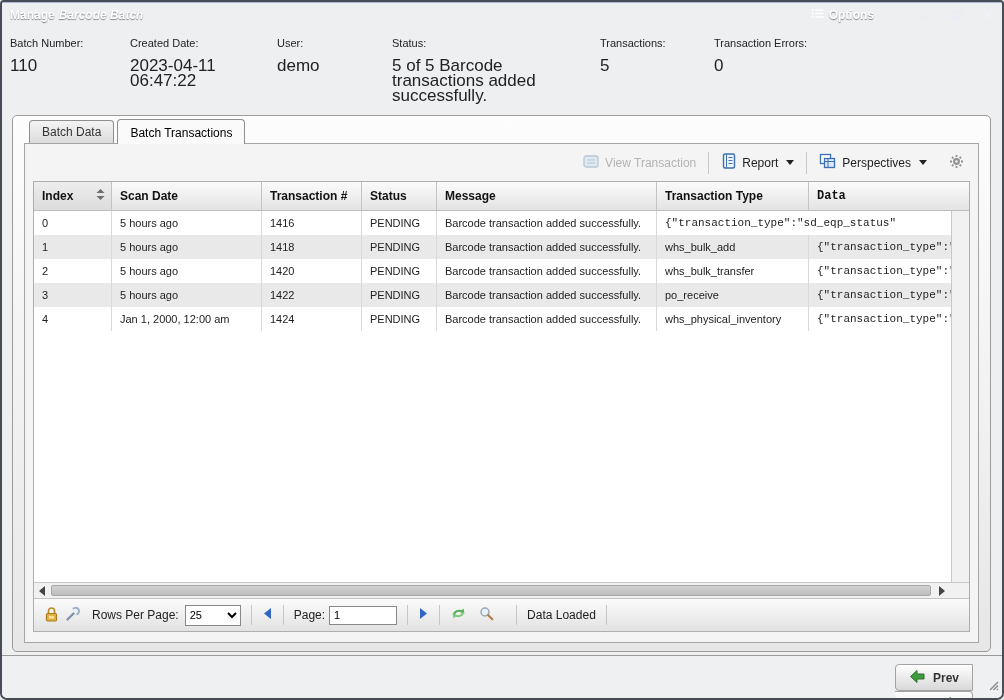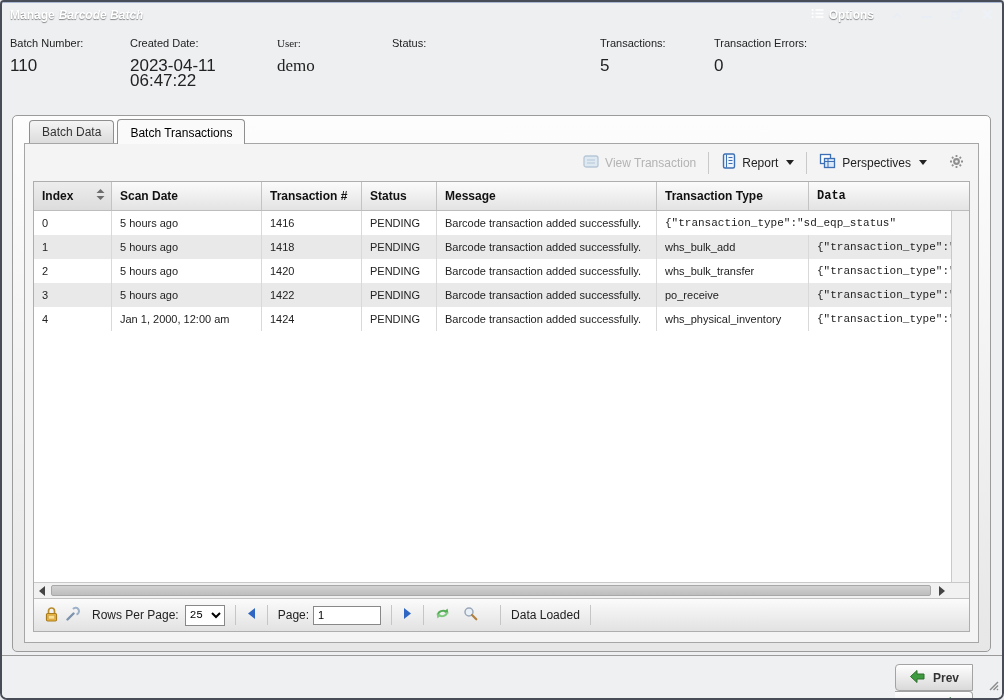--- a/index.html
+++ b/index.html
@@ -17,21 +17,21 @@
   .title em { font-style:italic; margin-left:4px; }
   .titlebar-right { display:flex; align-items:center; gap:16px; }
   .options-btn { display:flex; align-items:center; gap:5px; color:#fff; font-size:12px; font-weight:bold; cursor:default; text-shadow:0 1px 1px rgba(0,0,0,.45); }
   .win-ctl { display:flex; align-items:center; justify-content:center; width:14px; height:14px; }
 
   
   .infobar { position:absolute; top:24px; left:0; right:0; height:88px; display:flex; padding:11px 8px 0 8px; background:#edeff1; }
   .info-field { display:flex; flex-direction:column; }
   .info-label { font-size:11px; color:#222; margin-bottom:9px; }
   .info-value { font-size:17px; color:#222; line-height:15px; }
-  .f0{width:120px;} .f1{width:147px;} .f2{width:115px;font-family:Liberation Serif, serif;} .f3{width:208px;} .f3 .info-value{width:196px;} .f4{width:114px;} .f5{flex:1;}
+  .f0{width:120px;} .f1{width:147px;} .f2{width:115px;} .f3{width:208px;} .f3 .info-value{width:196px;} .f4{width:114px;} .f5{flex:1;}
 
   
   .tab-panel { position:absolute; top:113px; left:10px; right:11px; bottom:46px;
     border:1px solid #9b9b9b; border-radius:5px; background:linear-gradient(#fdfdfd,#e7e7e7); }
   .tabs { height:27px; display:flex; align-items:flex-end; padding-left:16px; gap:3px; }
   .tab { font-size:12px; padding:4px 12px 4px 12px; border:1px solid #8f8f8f; border-bottom:none;
     border-radius:4px 4px 0 0; color:#333; background:linear-gradient(#f4f4f4,#dcdcdc); position:relative; cursor:default; }
   .tab.active { background:#fafafa; color:#000000; padding-top:6px; z-index:3; margin-bottom:-1px; }
   .content { position:absolute; top:27px; left:11px; right:11px; bottom:8px;
     border:1px solid #a6a6a6; background:#f4f4f4; display:flex; flex-direction:column; z-index:2; }
@@ -60,21 +60,21 @@
   
   .hscroll { flex:0 0 16px; background:#f1f1f1; border-top:1px solid #c9c9c9; position:relative; }
   .hs-arrow { position:absolute; top:3px; width:0; height:0; border-top:5px solid transparent; border-bottom:5px solid transparent; }
   .hs-left { left:5px; border-right:6px solid #444; }
   .hs-right { right:24px; border-left:6px solid #444; }
   .hs-thumb { position:absolute; top:2px; left:17px; right:38px; height:11px; background:linear-gradient(#d2d2d2,#bdbdbd); border:1px solid #a8a8a8; border-radius:2px; }
 
   
   .grid-footer { flex:0 0 33px; background:linear-gradient(#fbfbfb,#e2e2e2); border-top:1px solid #c2c2c2; display:flex; align-items:center; padding-left:10px; font-size:12px; color:#222; }
   .gf-sep { width:1px; height:20px; background:#c6c6c6; margin:0 10px; }
-  .rpp-select { margin-left:6px; width:40px; height:21px; font-size:11px; font-family:Liberation Mono, monospace; border:1px solid #888; background:#fff; }
+  .rpp-select { margin-left:6px; width:56px; height:21px; font-size:11px; font-family:Liberation Sans, sans-serif; border:1px solid #888; background:#fff; }
   .page-input { margin-left:4px; width:68px; height:19px; font-size:11px; font-family:"Liberation Sans",sans-serif; border:1px solid #888; padding-left:4px; background:#fff; }
   .pg-arrow { display:flex; align-items:center; }
   .icon-btn { display:flex; align-items:center; margin-right:12px; }
 
   
   .window-footer { position:absolute; left:0; right:0; bottom:0; height:43px; border-top:1px solid #9a9a9a; background:#eef0f2; }
   .footer-btns { position:absolute; right:29px; top:8px; display:flex;flex-direction:column; }
   .fbtn { display:flex; align-items:center; gap:7px; height:27px; padding:0 13px; border:1px solid #a3a3a3;
     background:linear-gradient(#fefefe,#d9d9d9); font-size:12px; font-weight:bold; color:#333; cursor:default; }
   .fbtn.prev { border-radius:4px 0 0 4px; }
@@ -138,20 +138,21 @@
     <div class="info-field f1">
       <span class="info-label">Created Date:</span>
       <span class="info-value">2023-04-11 06:47:22</span>
     </div>
     <div class="info-field f2">
       <span class="info-label">User:</span>
       <span class="info-value">demo</span>
     </div>
     <div class="info-field f3">
       <span class="info-label">Status:</span>
+      <span class="info-value">5 of 5 Barcode transactions added successfully.</span>
     </div>
     <div class="info-field f4">
       <span class="info-label">Transactions:</span>
       <span class="info-value">5</span>
     </div>
     <div class="info-field f5">
       <span class="info-label">Transaction Errors:</span>
       <span class="info-value">0</span>
     </div>
   </div>

